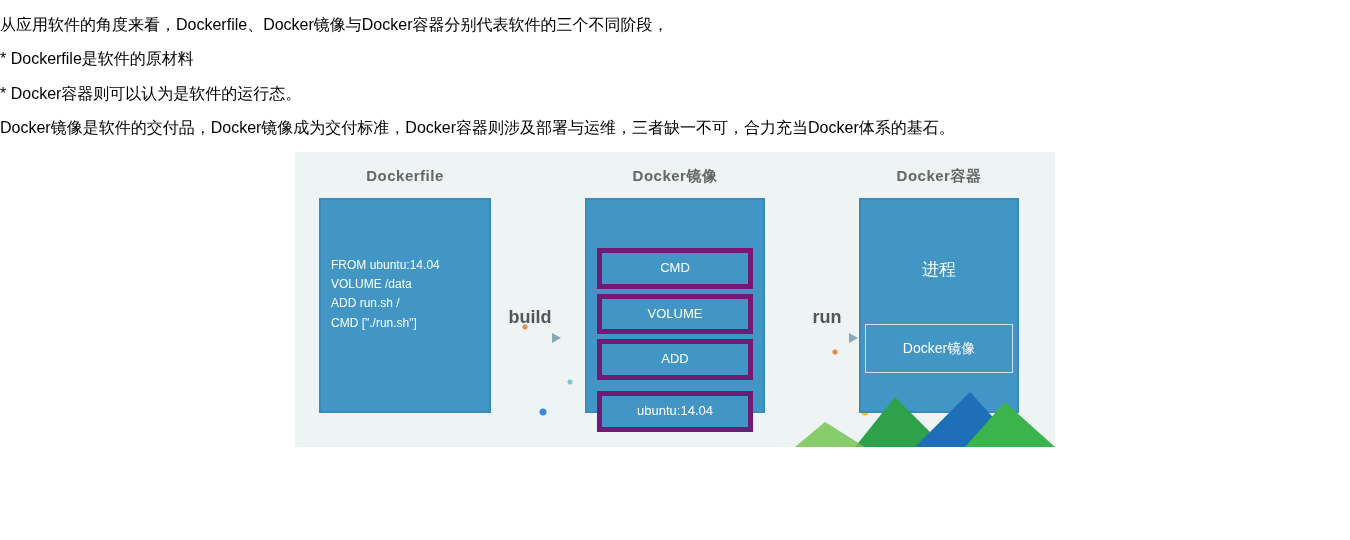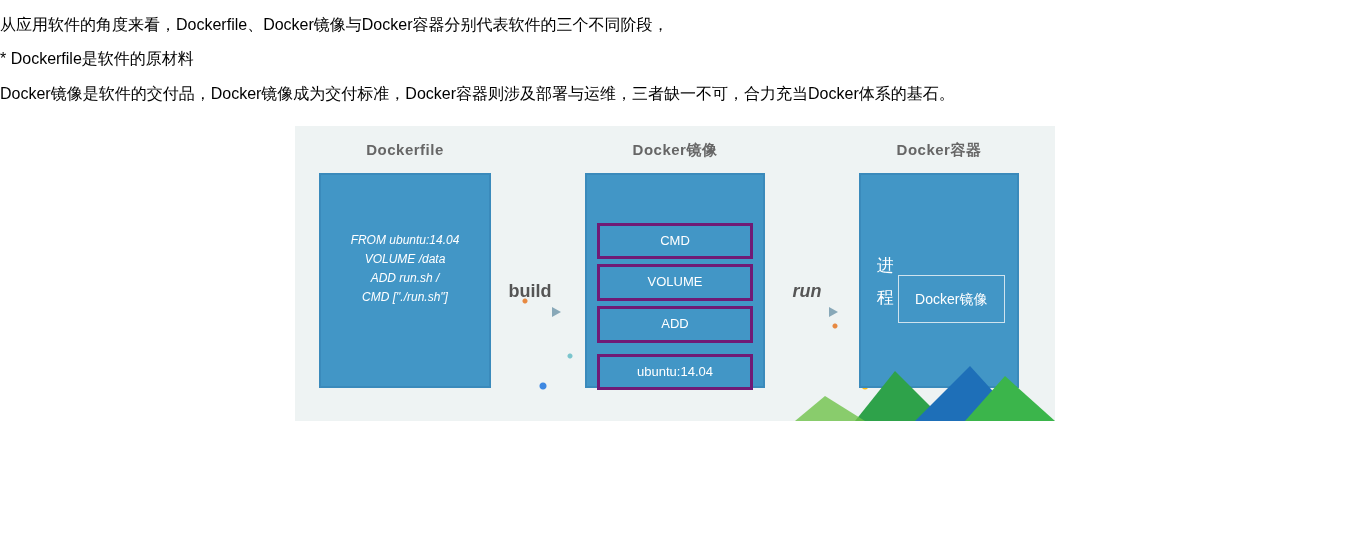--- a/index.html
+++ b/index.html
@@ -20,21 +20,20 @@
       display: flex;
       justify-content: center;
       margin-top: 8px;
     }
     .diagram {
       position: relative;
       width: 760px;
       height: 295px;
       background: linear-gradient(180deg, #eef3f3 0%, #eef3f3 100%);
       overflow: hidden;
-      margin-top: 9px;
     }
     
     .diagram::before {
       content: "";
       position: absolute;
       inset: 0;
       background:
         radial-gradient(circle at 593px 225px, #2c7de0 4px, transparent 5px),
         radial-gradient(circle at 625px 160px, #39b54a 3px, transparent 4px),
         radial-gradient(circle at 570px 260px, #ffb400 3px, transparent 4px),
@@ -63,58 +62,57 @@
       margin-bottom: 8px;
       letter-spacing: 0.5px;
     }
     
     .col-dockerfile { top: 10px; left: 24px; width: 172px; }
     .box-dockerfile {
       height: 215px;
       background: #4296c6;
       border: 2px solid #3a8abb;
       color: #fff;
-      text-align: center;
+      text-align: left;
       padding: 56px 10px 10px 10px;
       font-size: 12px;
       line-height: 1.6;
-      font-style: italic;
     }
     .box-dockerfile div { white-space: nowrap; }
 
     
     .col-image { top: 10px; left: 290px; width: 180px; }
     .box-image {
       height: 215px;
       background: #4296c6;
       border: 2px solid #3a8abb;
       padding: 48px 10px 10px 10px;
       display: flex;
       flex-direction: column;
       gap: 5px;
     }
     .layer {
-      border: 3px solid #701a75;
+      border: 5px solid #701a75;
       color: #fff;
       font-size: 13px;
       text-align: center;
       padding: 3px 0;
       background: #4296c6;
     }
     .layer-gap { margin-top: 6px; }
 
     
     .col-container { top: 10px; left: 564px; width: 160px; }
     .box-container {
       height: 215px;
       background: #4296c6;
       border: 2px solid #3a8abb;
       padding: 50px 12px 12px 12px;
       display: flex;
-      flex-direction: row;
+      flex-direction: column;
       align-items: center;
       color: #fff;
     }
     .proc-label {
       font-size: 17px;
       margin-bottom: 38px;
       margin-top: 4px;
     }
     .inner-box {
       border: 1px solid #cfe3ee;
@@ -146,28 +144,29 @@
     .arrow .shaft::after {
       content: "";
       position: absolute;
       right: -1px;
       top: -4px;
       border-left: 9px solid #88a8b8;
       border-top: 5px solid transparent;
       border-bottom: 5px solid transparent;
     }
     .arrow-build { left: 205px; }
-    .arrow-run   { left: 482px; font-style: italic; }
+    .arrow-run   { left: 502px; }
   </style>
 </head>
 <body>
 
 <div class="text-content">
   <p>从应用软件的角度来看，Dockerfile、Docker镜像与Docker容器分别代表软件的三个不同阶段，</p>
   <p>*  Dockerfile是软件的原材料</p>
+  <p>*  Docker容器则可以认为是软件的运行态。</p>
   <p>Docker镜像是软件的交付品，Docker镜像成为交付标准，Docker容器则涉及部署与运维，三者缺一不可，合力充当Docker体系的基石。</p>
 </div>
 
 <div class="diagram-wrap">
   <div class="diagram">
 
     <div class="col col-dockerfile">
       <div class="title">Dockerfile</div>
       <div class="box-dockerfile">
         <div>FROM ubuntu:14.04</div>

